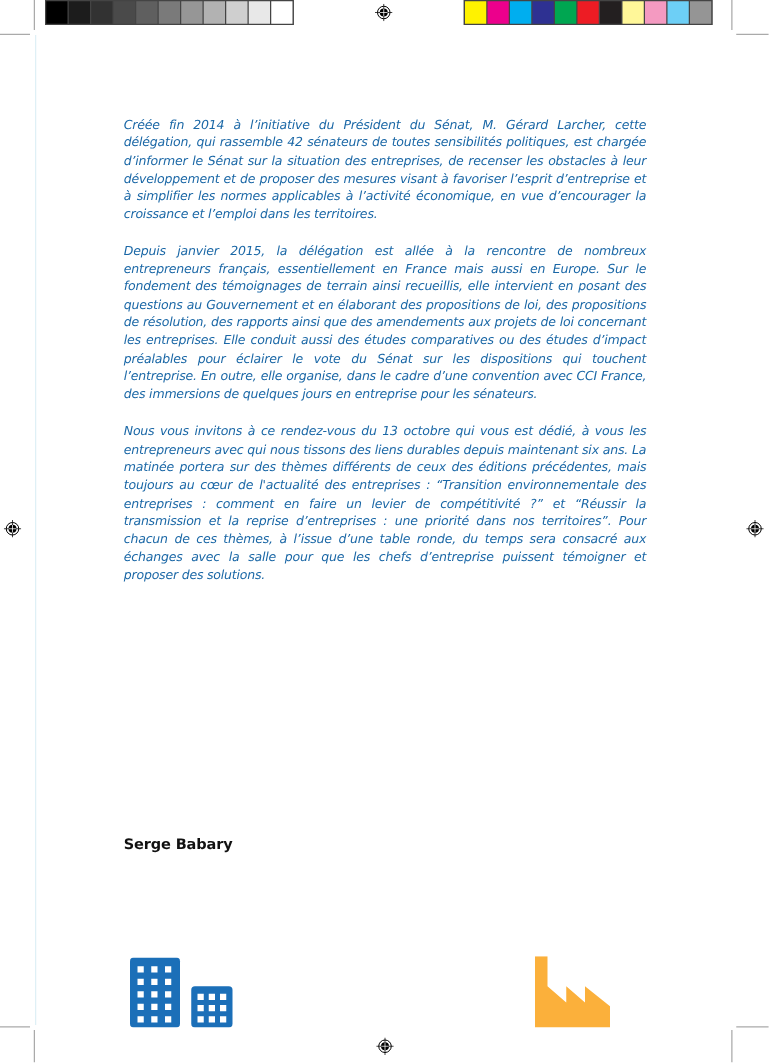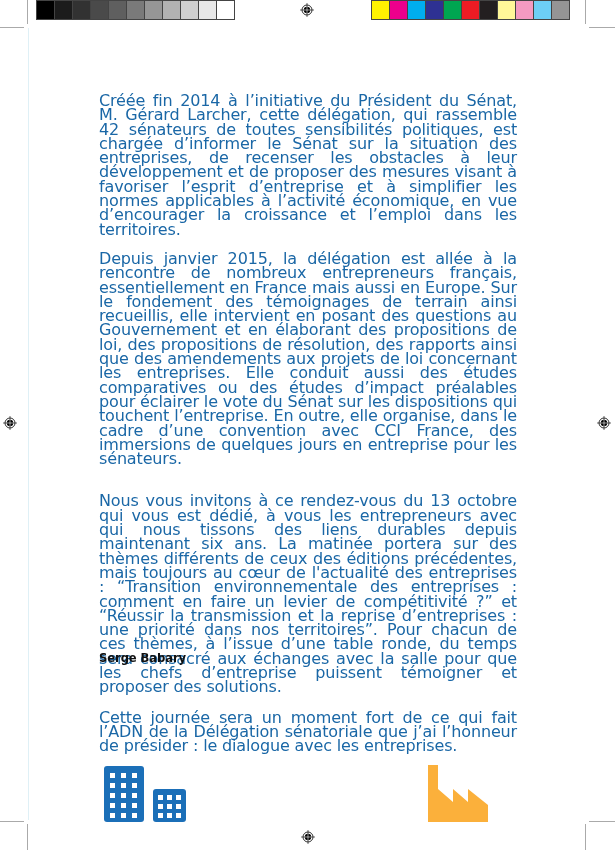--- a/index.html
+++ b/index.html
@@ -17,31 +17,32 @@
     .reg svg { width: 14px; height: 14px; display: block; }
 
     
     .crop { position: absolute; background: #aaaaaa; }
     .bleed { position: absolute; background: #dff0f6; }
 
     
     .content { position: absolute; left: 99px; top: 94px; width: 418px; }
     .para {
       color: #1a67a6;
-      font-size: 16px;
+      font-size: 10px;
       line-height: 14.3px;
       text-align: justify;
       letter-spacing: -0.15px;
       margin-bottom: 15px;
       hyphens: manual;
+      font-style: italic;
     }
-    .para.p2 { margin-bottom: 28px; }
+    .para.p2 { margin-bottom: 16px; }
     .para.p3 { margin-bottom: 16px; }
 
-    .signature { position: absolute; left: 99px; top: 651px; color: #111111; font-weight: bold; font-size: 11.6px; line-height: 14.4px; letter-spacing: -0.1px; }
+    .signature { position: absolute; left: 99px; top: 668px; color: #111111; font-weight: bold; font-size: 11.6px; line-height: 14.4px; letter-spacing: -0.1px; }
     .signature div { white-space: nowrap; }
 
     .icon-buildings { position: absolute; left: 104px; top: 766px; }
     .icon-factory { position: absolute; left: 428px; top: 765px; }
   </style>
 </head>
 <body>
 
 <div class="bar gray">
   <div class="sw" style="background:#000000"></div>
@@ -120,21 +121,20 @@
 <div class="crop" style="left:27px; top:824px; width:1px; height:26px;"></div>
 <div class="crop" style="left:589px; top:821px; width:26px; height:1px;"></div>
 <div class="crop" style="left:585px; top:824px; width:1px; height:26px;"></div>
 
 <div class="bleed" style="left:28px; top:28px; width:1px; height:792px;"></div>
 
 <div class="content">
   <p class="para p1">Créée fin 2014 à l’initiative du Président du Sénat, M. Gérard Larcher, cette délégation, qui rassemble 42 sénateurs de toutes sensibilités politiques, est chargée d’informer le Sénat sur la situation des entre­prises, de recenser les obstacles à leur développement et de proposer des mesures visant à favoriser l’esprit d’entreprise et à simplifier les normes applicables à l’activité économique, en vue d’encourager la croissance et l’emploi dans les territoires.</p>
   <p class="para p2">Depuis janvier 2015, la délégation est allée à la rencontre de nombreux entrepreneurs français, essentiellement en France mais aussi en Eu­rope. Sur le fondement des témoignages de terrain ainsi recueillis, elle intervient en posant des questions au Gouvernement et en élaborant des propositions de loi, des propositions de résolution, des rapports ainsi que des amendements aux projets de loi concernant les en­treprises. Elle conduit aussi des études comparatives ou des études d’impact préalables pour éclairer le vote du Sénat sur les dispositions qui touchent l’entreprise. En outre, elle organise, dans le cadre d’une convention avec CCI France, des immersions de quelques jours en entreprise pour les sénateurs.</p>
   <p class="para p3">Nous vous invitons à ce rendez-vous du 13 octobre qui vous est dédié, à vous les entrepreneurs avec qui nous tissons des liens durables depuis maintenant six ans. La matinée portera sur des thèmes différents de ceux des éditions précédentes, mais toujours au cœur de l'actualité des entreprises : “Transition environnementale des entreprises : comment en faire un levier de compétitivité ?” et “Réussir la transmission et la reprise d’entreprises : une priorité dans nos territoires”. Pour chacun de ces thèmes, à l’issue d’une table ronde, du temps sera consacré aux échanges avec la salle pour que les chefs d’entreprise puissent témoigner et proposer des solutions.</p>
-  <p class="para p4">Cette journée sera un moment fort de ce qui fait l’ADN de la Déléga­tion sénatoriale que j’ai l’honneur de présider : le dialogue avec les entreprises.</p>
 </div>
 
 <div class="signature">
   <div>Serge Babary</div>
 </div>
 
 <div class="icon-buildings">
   <svg width="84" height="56" viewBox="0 0 84 56">
     <rect x="0" y="0" width="40" height="56" rx="3" fill="#1b6fb8"></rect>
     <g fill="#ffffff">

